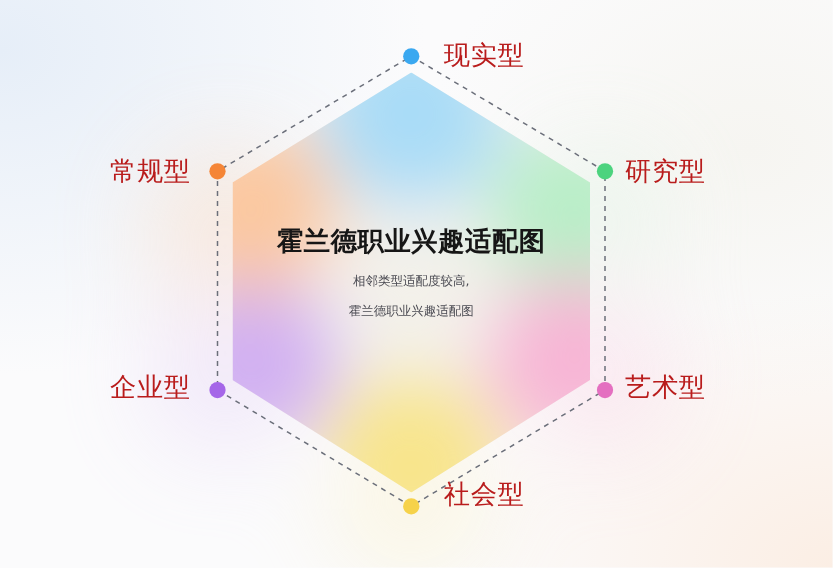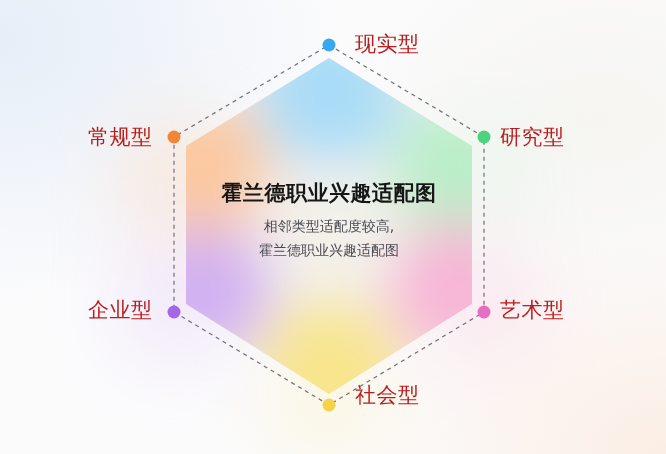--- a/index.html
+++ b/index.html
@@ -19,21 +19,21 @@
     }
     .center-text {
       position: absolute; left: 329px; top: 180px; transform: translateX(-50%);
       text-align: center; width: 300px;
     }
     .center-title {
       font-size: 21px; font-weight: bold; color: #161616; letter-spacing: 0.5px;
       line-height: 26px;
     }
     .center-sub {
-      margin-top: 8px; font-size: 14px; color: #4a4a52; line-height: 24px;
+      margin-top: 8px; font-size: 10px; color: #4a4a52; line-height: 24px;
     }
   </style>
 </head>
 <body>
 
 <div id="diagram">
   <svg width="666" height="454" viewBox="0 0 666 454" style="position:absolute;left:0;top:0;">
     <defs>
       <clipPath id="innerHex">
         <polygon points="329,58 472,146 472,304 329,394 186,304 186,146"></polygon>

